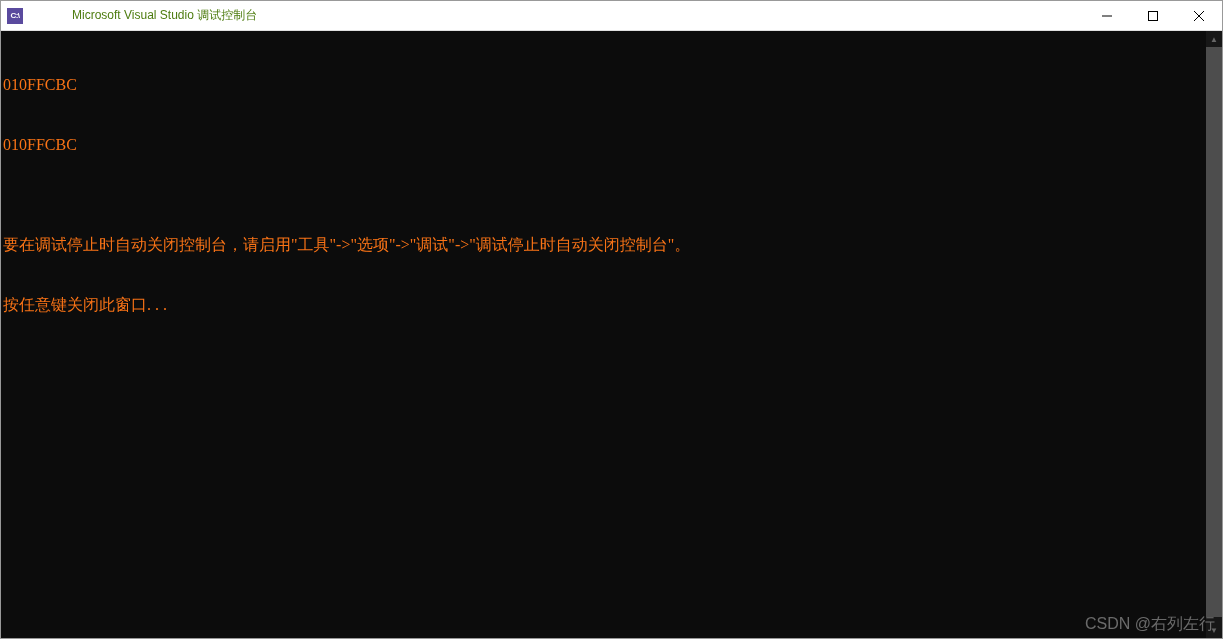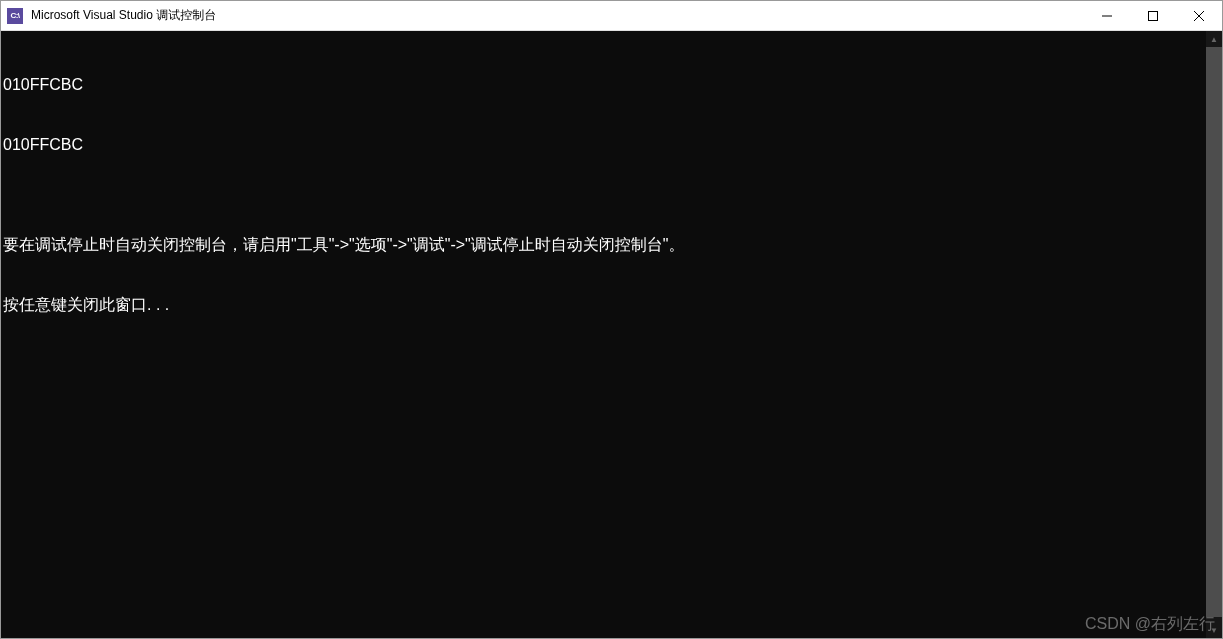--- a/index.html
+++ b/index.html
@@ -39,22 +39,23 @@
       display: flex;
       align-items: center;
       justify-content: center;
       color: white;
       font-size: 8px;
       font-weight: bold;
       letter-spacing: -0.5px;
     }
     .titlebar-title {
       font-size: 12px;
-      color: #000000;
+      color: #4d7c0f;
       flex: 1;
+      margin-left: 41px;
     }
     .titlebar-controls {
       display: flex;
       height: 100%;
     }
     .titlebar-btn {
       width: 46px;
       height: 100%;
       display: flex;
       align-items: center;
@@ -68,22 +69,22 @@
     }
     .console-area {
       flex: 1;
       background: #0c0c0c;
       position: relative;
       display: flex;
     }
     .console-content {
       flex: 1;
       padding: 4px 0 0 2px;
-      color: #ffffff;
-      font-family: Liberation Sans, sans-serif;
+      color: #f97316;
+      font-family: Liberation Serif, serif;
       font-size: 16px;
       line-height: 20px;
       white-space: pre;
       overflow: hidden;
     }
     .console-line {
       display: block;
     }
     .scrollbar {
       width: 16px;

